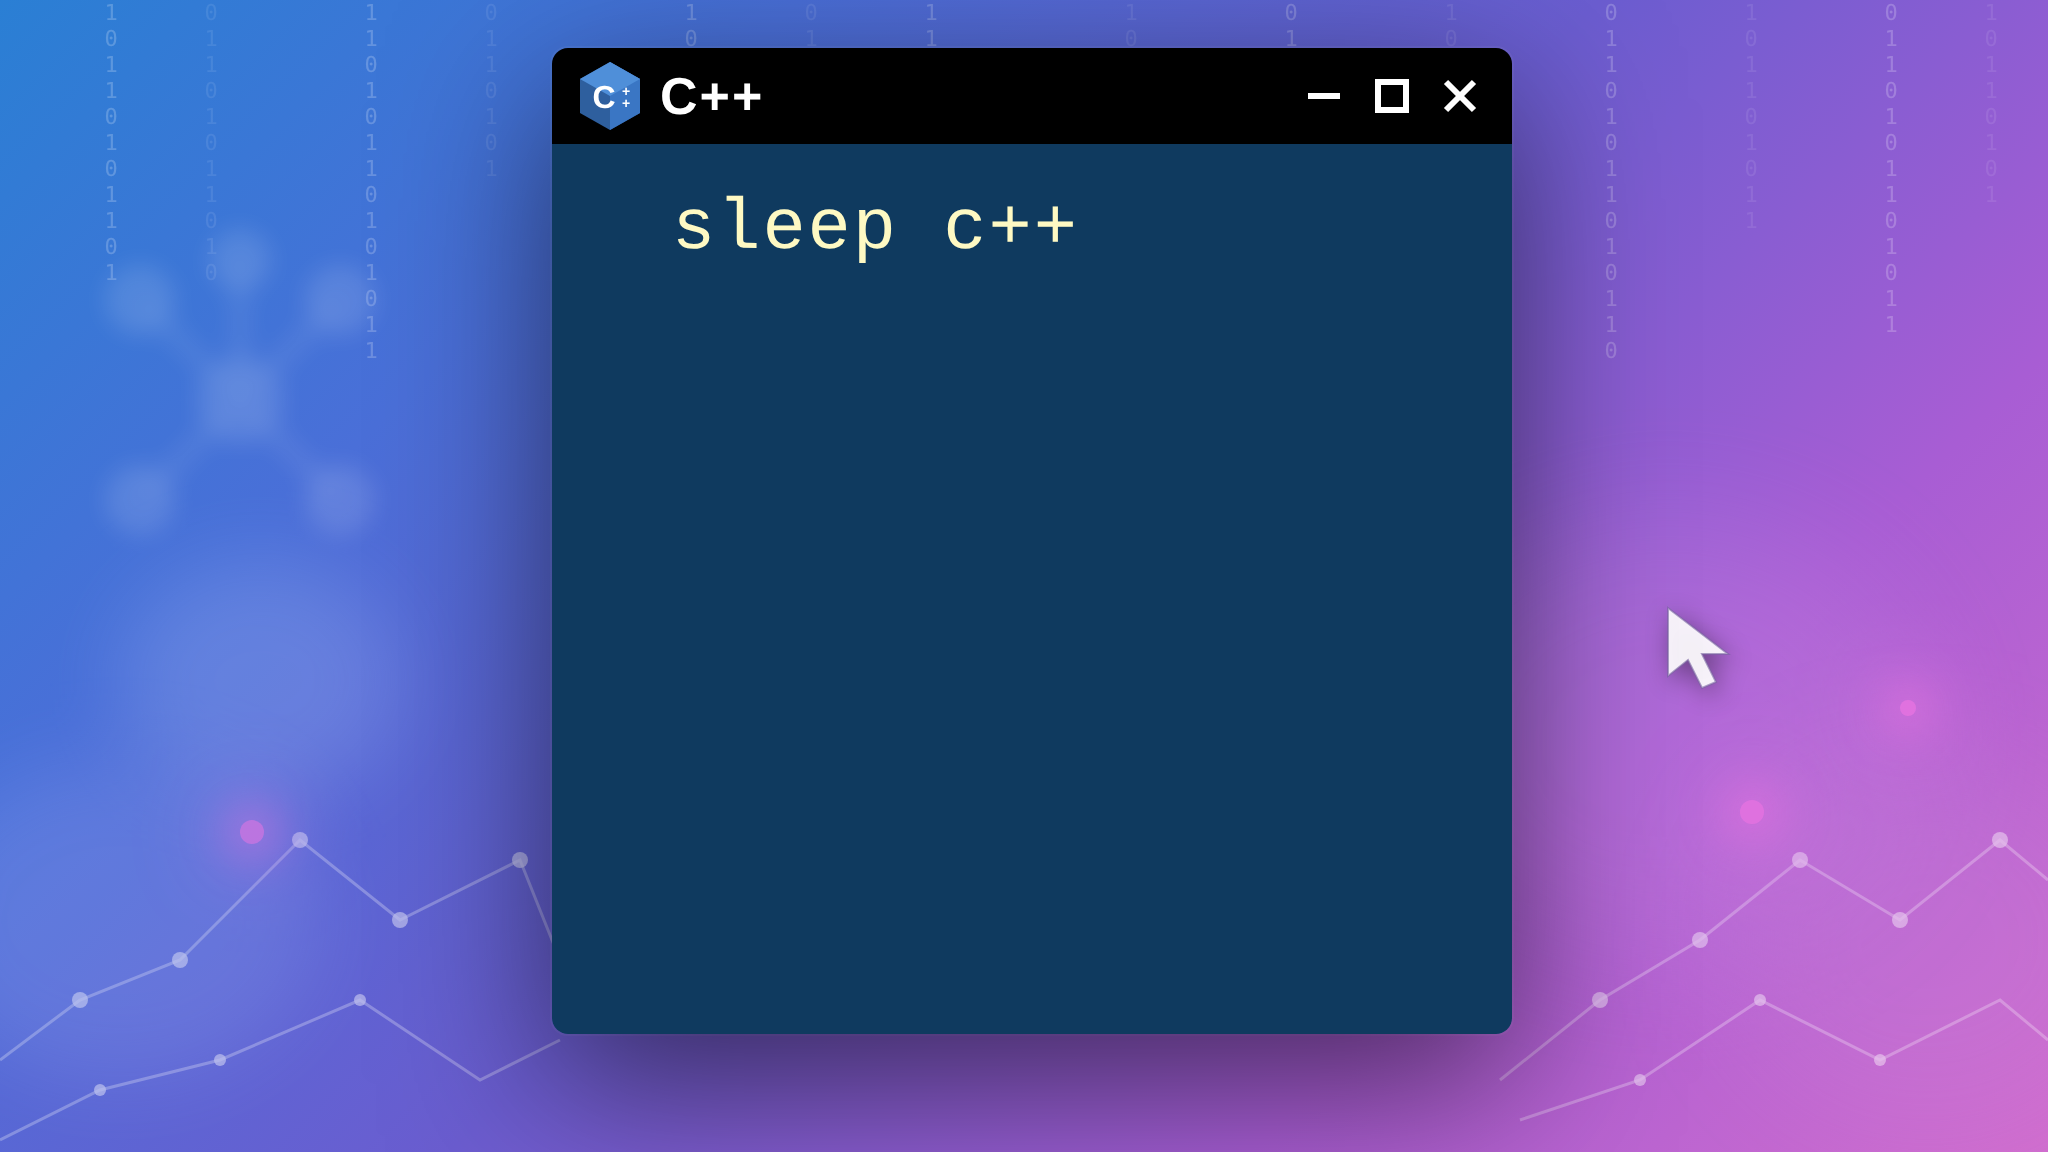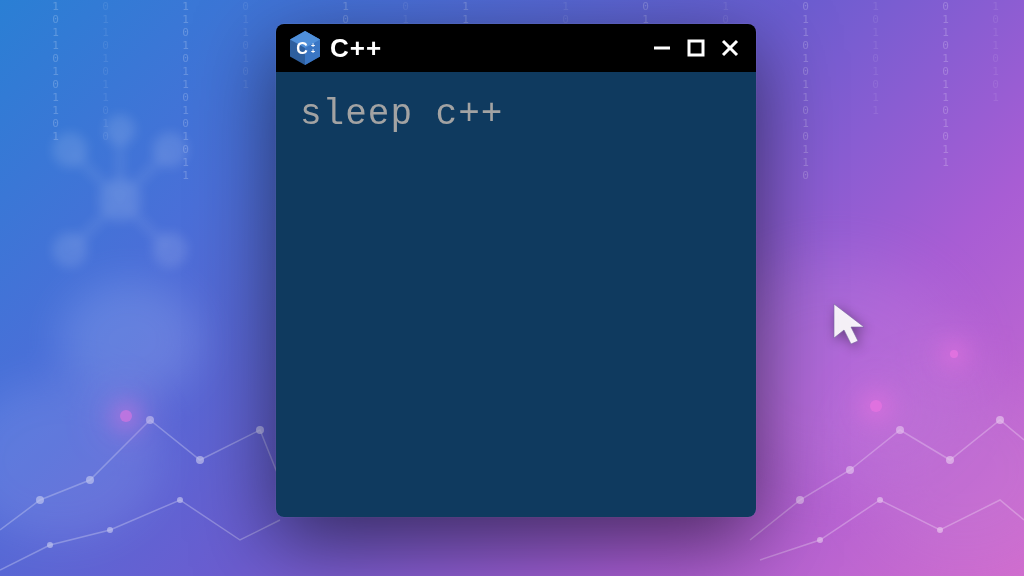--- a/index.html
+++ b/index.html
@@ -127,25 +127,26 @@
       cursor: pointer;
     }
     
     .content {
       height: calc(100% - 48px);
       background: #0f3a5f;
       padding: 22px 24px;
     }
     
     .code-text {
-      color: #a3a3a3;
+      color: #fef9c3;
       font-family: 'Consolas', 'Courier New', monospace;
       font-size: 36px;
       font-weight: 400;
       letter-spacing: 1px;
+      margin-left: 36px;
     }
     
     
     .cursor-arrow {
       position: absolute;
       left: 826px;
       top: 300px;
       width: 48px;
       height: 48px;
       filter: drop-shadow(2px 3px 6px rgba(0,0,0,0.4));

